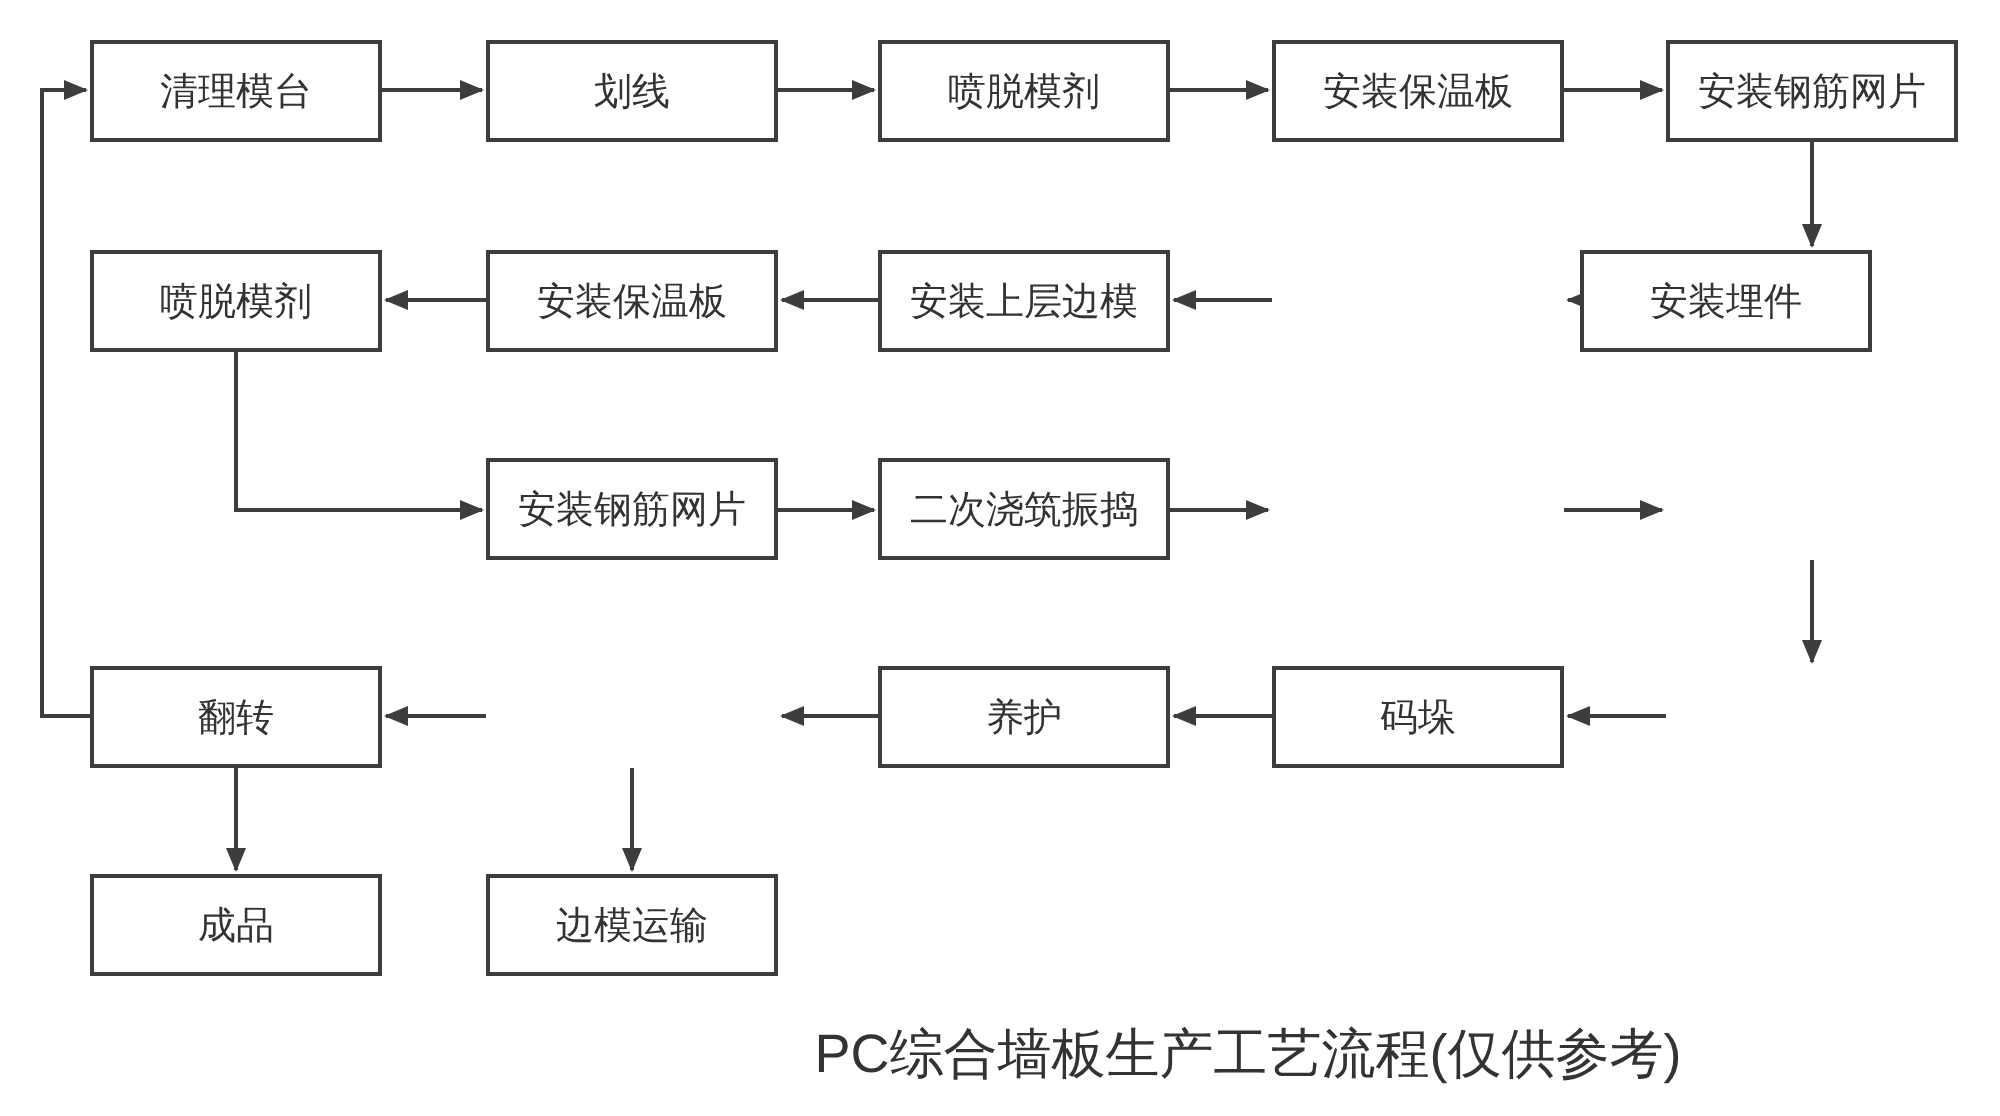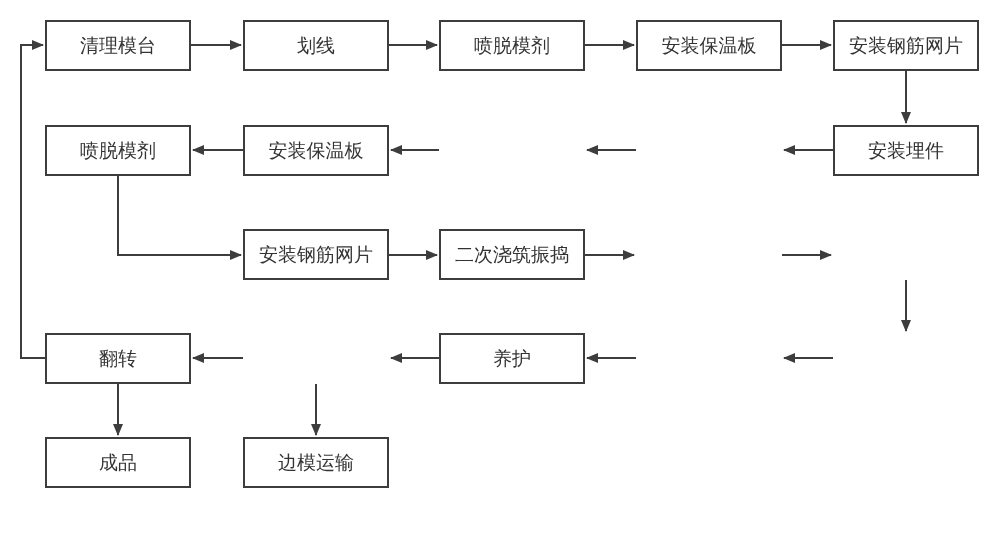--- a/index.html
+++ b/index.html
@@ -93,25 +93,28 @@
   </svg>
 
   <div class="node" style="left:45px;top:20px">清理模台</div>
   <div class="node" style="left:243px;top:20px">划线</div>
   <div class="node" style="left:439px;top:20px">喷脱模剂</div>
   <div class="node" style="left:636px;top:20px">安装保温板</div>
   <div class="node" style="left:833px;top:20px">安装钢筋网片</div>
 
   <div class="node" style="left:45px;top:125px">喷脱模剂</div>
   <div class="node" style="left:243px;top:125px">安装保温板</div>
-  <div class="node" style="left:833px;top:125px">安装埋件</div>
+  <div class="node" style="left:439px;top:125px">安装上层边模</div>
+  <div class="node" style="left:790px;top:125px">安装埋件</div>
 
   <div class="node" style="left:243px;top:229px">安装钢筋网片</div>
   <div class="node" style="left:439px;top:229px">二次浇筑振捣</div>
 
   <div class="node" style="left:45px;top:333px">翻转</div>
   <div class="node" style="left:439px;top:333px">养护</div>
+  <div class="node" style="left:636px;top:333px">码垛</div>
 
   <div class="node" style="left:45px;top:437px">成品</div>
   <div class="node" style="left:243px;top:437px">边模运输</div>
 
+  <div class="caption">PC综合墙板生产工艺流程(仅供参考)</div>
 
 </div>
 
 </body></html>

